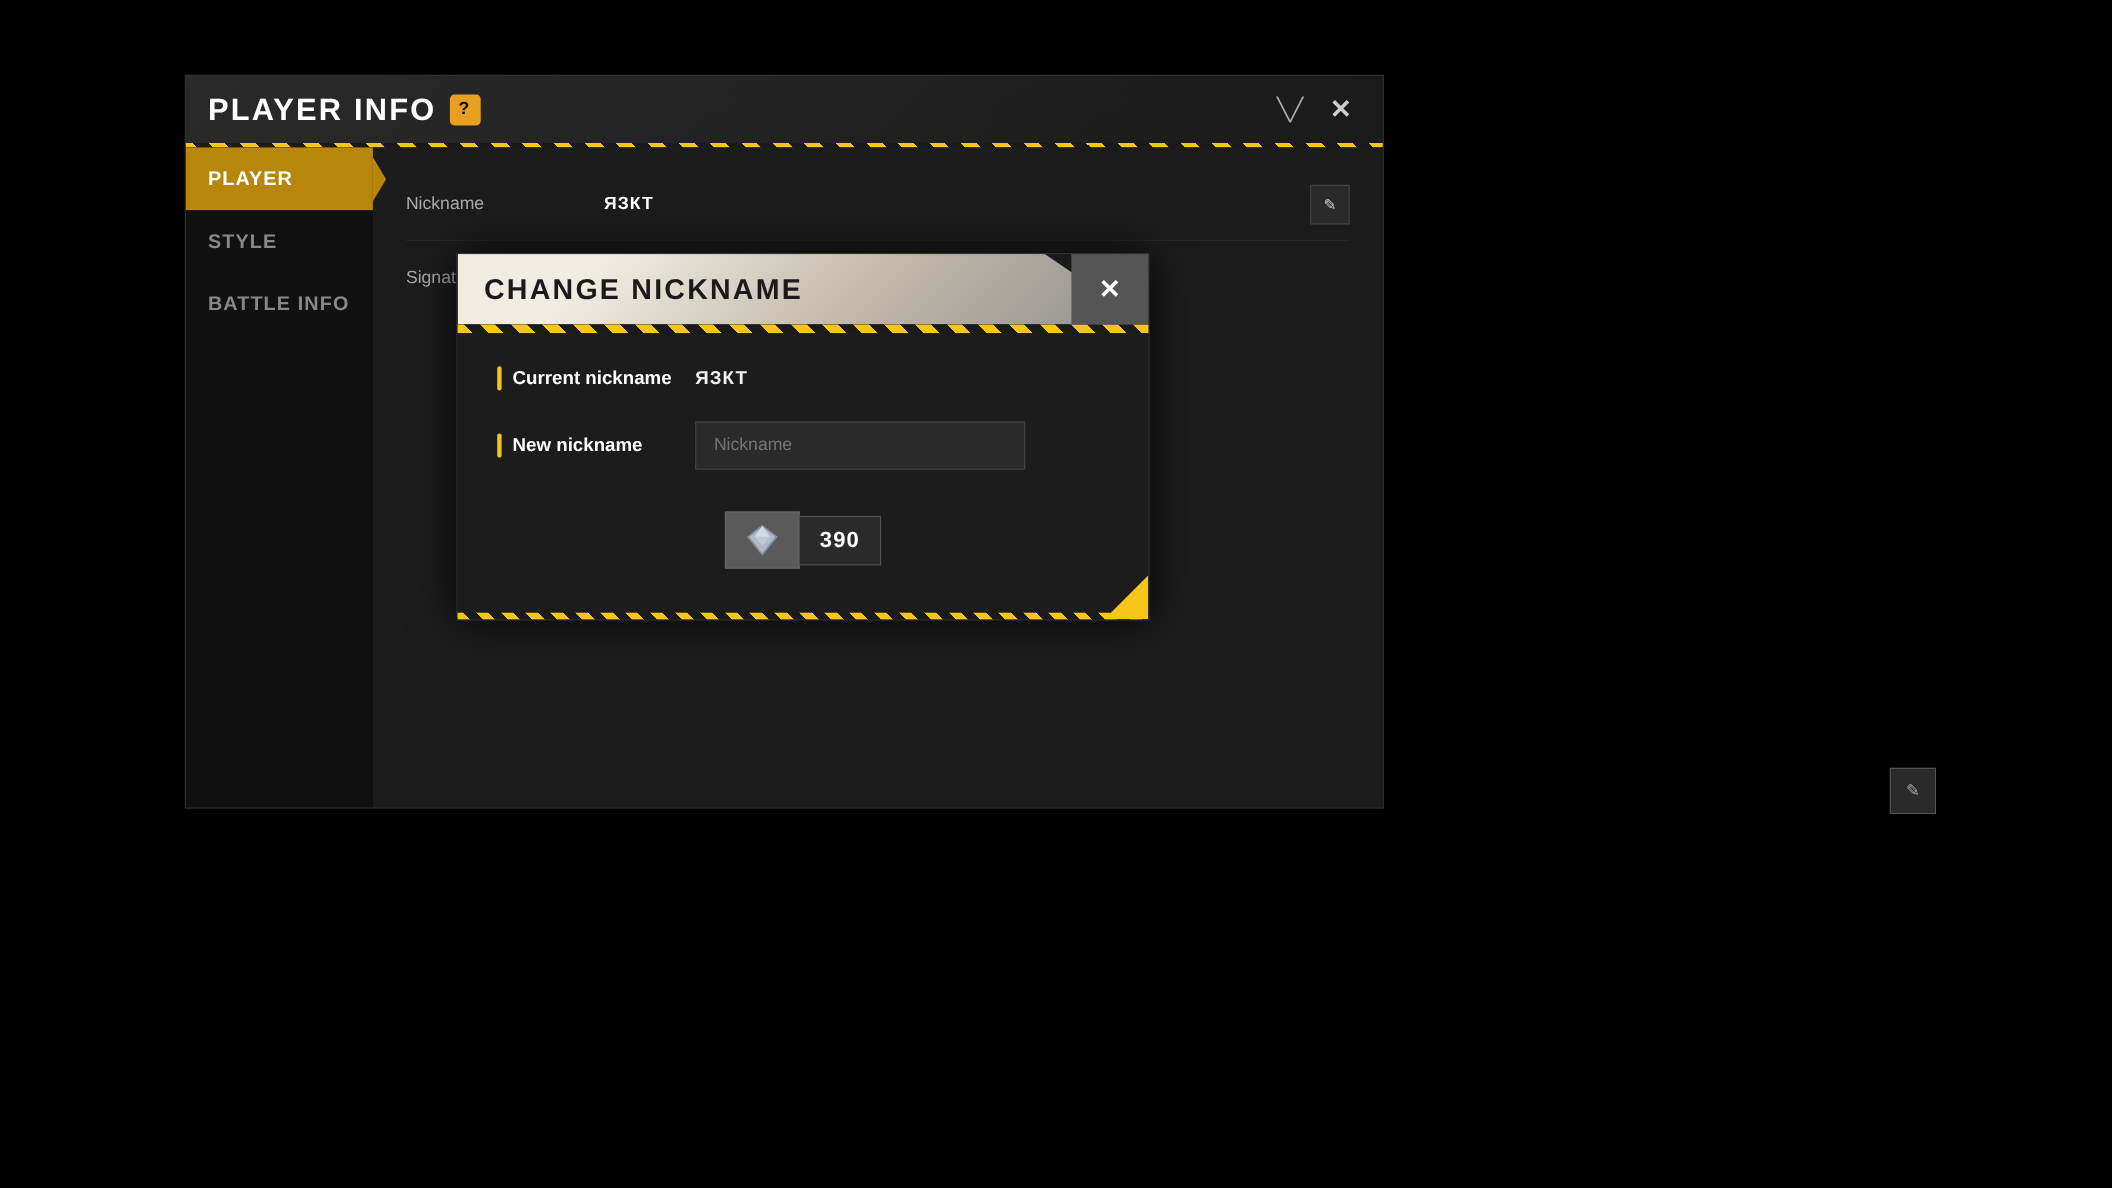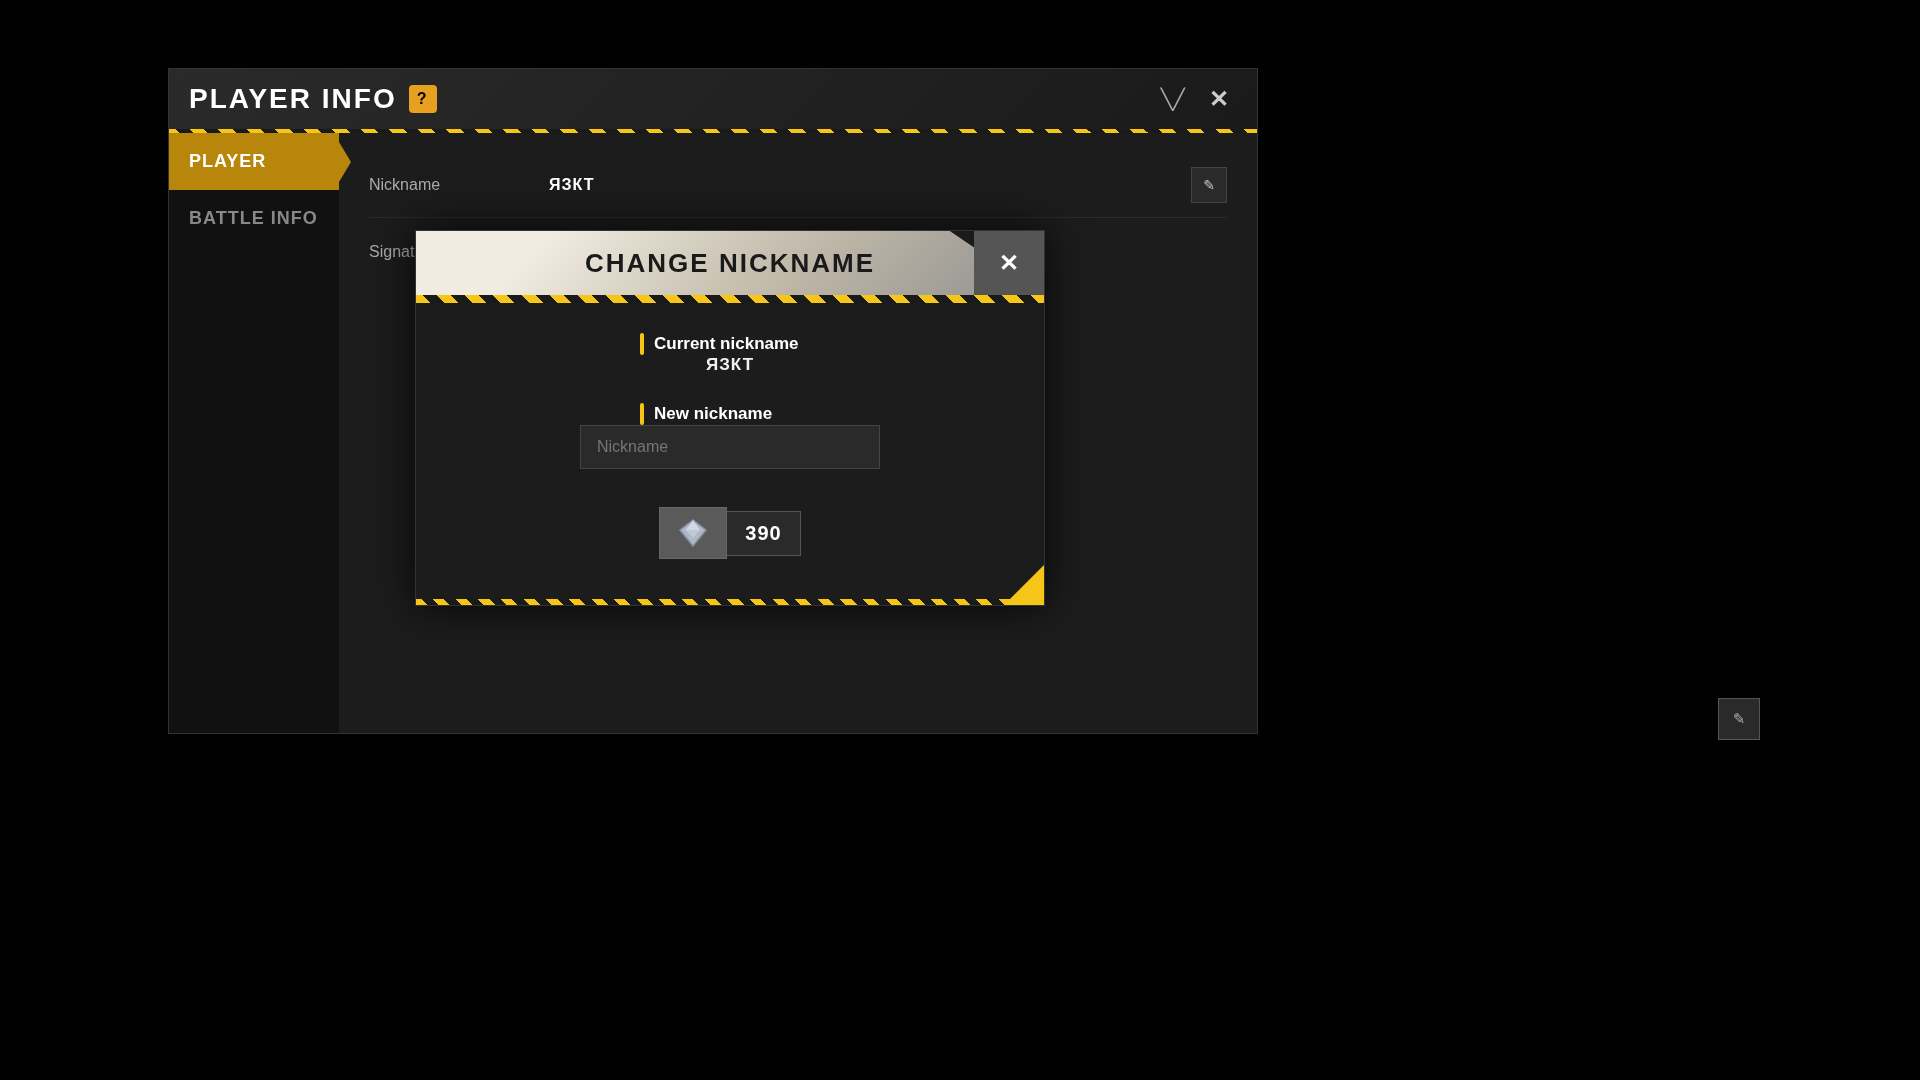--- a/index.html
+++ b/index.html
@@ -231,21 +231,20 @@
 
     .dialog-body {
       background: #1c1c1c;
       padding: 30px 36px 40px;
     }
 
     .dialog-field {
       display: flex;
       align-items: center;
       margin-bottom: 28px;
-      flex-direction: column;
     }
 
     .field-label {
       color: #fff;
       font-size: 17px;
       font-weight: 600;
       width: 180px;
       display: flex;
       align-items: center;
       gap: 10px;
@@ -392,20 +391,23 @@
     </div>
   </div>
 
   <div class="panel-body">
 
     <div class="sidebar">
       <div class="sidebar-item active">
         <span>PLAYER</span>
       </div>
       <div class="sidebar-item">
+        <span>STYLE</span>
+      </div>
+      <div class="sidebar-item">
         <span>BATTLE INFO</span>
       </div>
     </div>
 
     <div class="main-content">
       <div class="info-row">
         <div class="info-label">Nickname</div>
         <div class="info-value">ЯЗКТ</div>
         <div class="edit-btn">✎</div>
       </div>
@@ -417,21 +419,21 @@
 
   </div>
 
 </div>
 
 <div class="bottom-edit-btn" style="position:absolute; bottom:340px; right:160px;">✎</div>
 
 <div class="dialog">
 
   <div style="position:relative; display:flex;">
-    <div class="dialog-header-shape" style="flex:1; background: linear-gradient(135deg, #f0ece0 20%, #c0b8a8 60%, #909090 100%); justify-content: center;">
+    <div class="dialog-header-shape" style="flex:1; background: linear-gradient(135deg, #f0ece0 20%, #c0b8a8 60%, #909090 100%);">
       <span class="dialog-title">CHANGE NICKNAME</span>
     </div>
     <div class="dialog-close-area">
       <span class="dialog-close-x">✕</span>
     </div>
   </div>
 
   <div class="stripe-border"></div>
 
   <div class="dialog-body">

